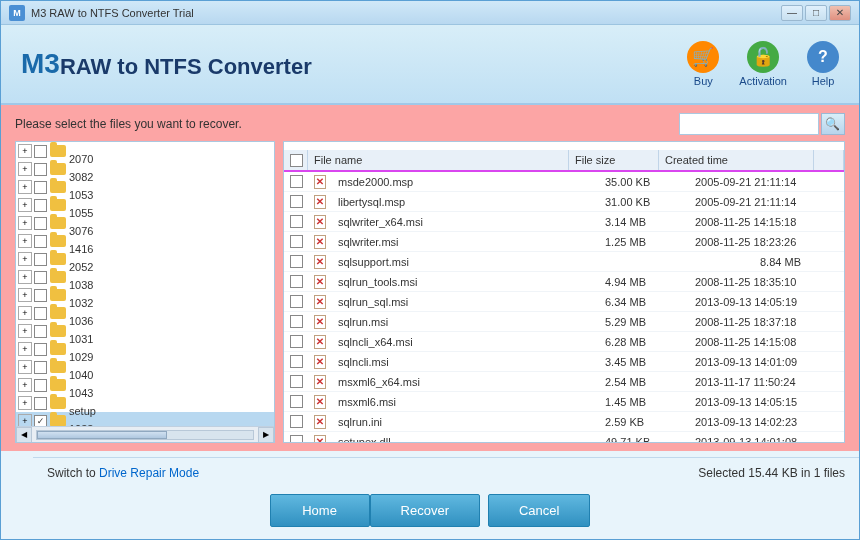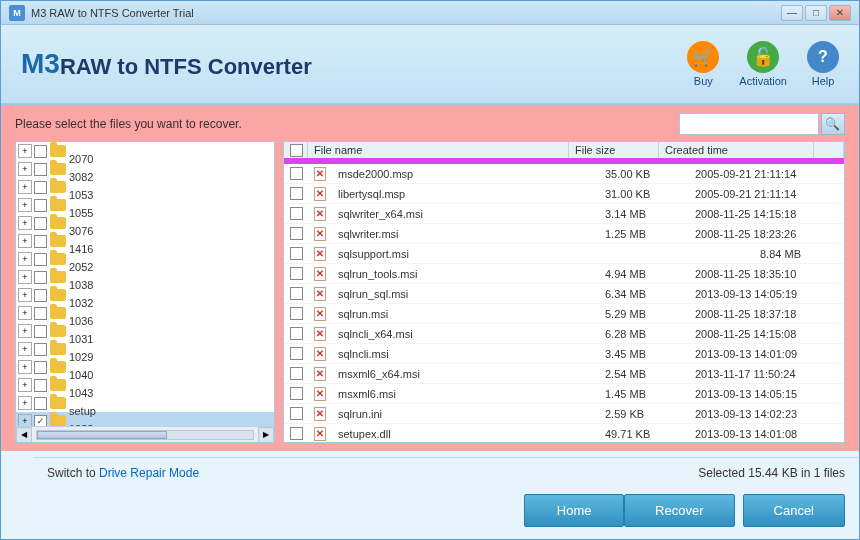--- a/index.html
+++ b/index.html
@@ -271,23 +271,24 @@
       flex: 1;
       background: white;
       border: 1px solid #aac8e0;
       display: flex;
       flex-direction: column;
       overflow: hidden;
     }
     .file-header {
       display: flex;
       background: #e8f0f8;
-      border-bottom: 6px solid #d946ef;
+      border-bottom: 2px solid #d946ef;
       height: 22px;
       flex-shrink: 0;
+      margin-top: 8px;
     }
     .file-header-cell {
       display: flex;
       align-items: center;
       padding: 0 6px;
       border-right: 1px solid #c0d4e8;
       font-size: 11px;
       font-weight: normal;
       color: #333;
     }
@@ -368,21 +369,21 @@
     }
     .selected-info {
       font-size: 12px;
       color: #333;
     }
 
     
     .action-buttons {
       display: flex;
       padding: 6px 14px 8px;
-      justify-content: flex-end;
+      justify-content: center;
       background: #e8f4fb;
     }
     .btn-home {
       background: linear-gradient(to bottom, #60b8e0, #3090c0);
       color: white;
       border: 1px solid #2080b0;
       padding: 8px 30px;
       font-size: 13px;
       cursor: pointer;
       border-radius: 2px;

